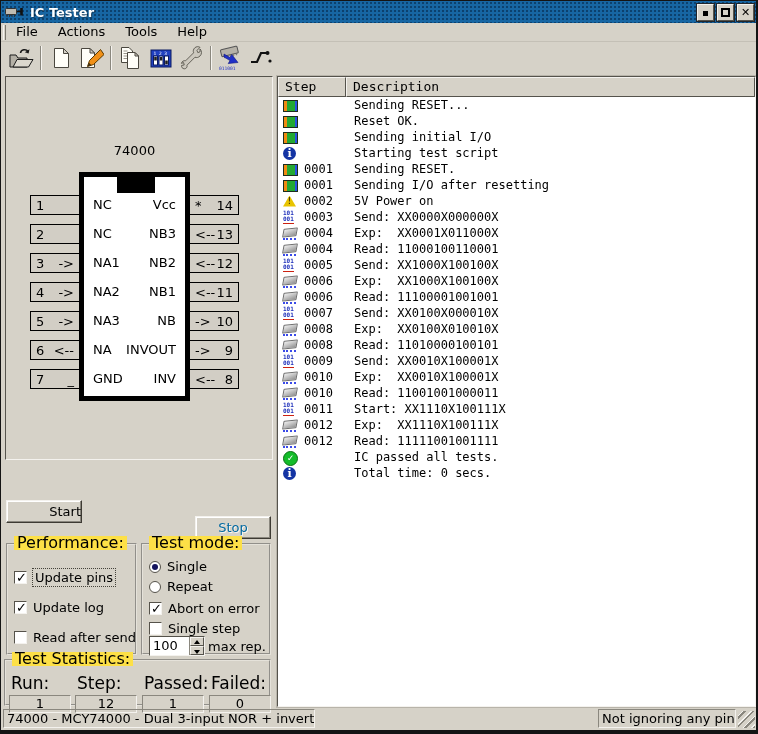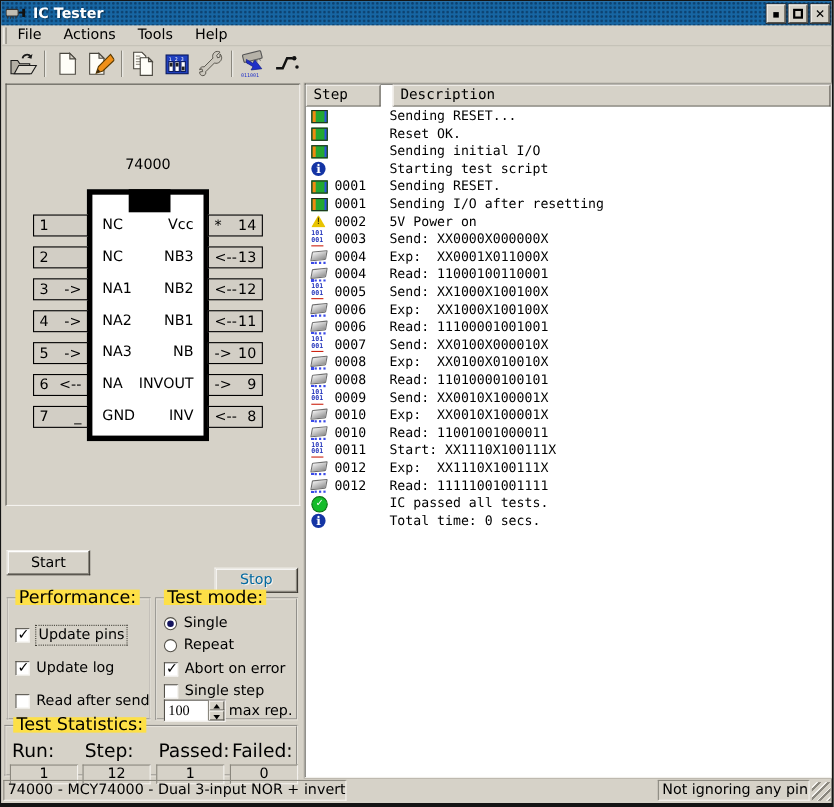--- a/index.html
+++ b/index.html
@@ -49,54 +49,54 @@
              display:flex; justify-content:space-between; align-items:center; padding:0 5px; font-size:13px; cursor:default; }
   .pin-box.left { left:24px; }
   .pin-box.right { left:183px; }
   .chip-pin-label { position:absolute; height:20px; line-height:20px; font-size:13px; }
   .chip-pin-label.left { left:87px; }
   .chip-pin-label.right { right:96px; text-align:right; }
 
   .btn { position:absolute; height:23px; width:76px; background:#d6d2c8; font-family:"DejaVu Sans",sans-serif;
          font-size:13px; border:1px solid; border-color:#f4f2ee #3d3a33 #3d3a33 #f4f2ee;
          box-shadow:inset -1px -1px 0 #8a877e, inset 1px 1px 0 #fff; cursor:default; }
-  .btn.start { left:2px; top:424px; }
+  .btn.start { left:2px; top:424px;text-align:right; }
   .btn.stop { left:191px; top:440px; color:#0369a1; text-shadow:1px 1px 0 #f6f4f0; }
 
   .group { position:absolute; border:2px groove #e5e2da; }
   .legend { position:absolute; top:-9px; left:6px; background:#fde047; padding:0 3px; font-size:16px; line-height:14px; }
   .grp-perf { left:2px; top:467px; width:131px; height:112px; }
   .grp-test { left:137px; top:467px; width:130px; height:112px; }
   .grp-stats { left:0px; top:583px; width:267px; height:47px; }
 
   .opt-row { position:absolute; left:6px; display:flex; align-items:center; gap:6px; height:17px; font-size:13px; white-space:nowrap; }
   .cb { width:13px; height:13px; background:#fff; border:1px solid; border-color:#55524a #f4f2ee #f4f2ee #55524a; flex:0 0 13px; position:relative; }
   .cb.checked::after { content:"✓"; position:absolute; left:1px; top:-2px; font-size:13px; font-weight:bold; color:#000; }
   .radio { width:12px; height:12px; border-radius:50%; background:#fff; border:1px solid #55524a; flex:0 0 12px; position:relative; }
   .radio.selected::after { content:""; position:absolute; left:2px; top:2px; width:6px; height:6px; border-radius:50%; background:#14145e; }
   .opt-label.focused { outline:1px dotted #44423a; padding:1px 2px; }
 
   .spin-row { position:absolute; left:6px; top:91px; display:flex; align-items:center; height:20px; font-size:13px; }
   .spin-field { width:56px; height:20px; background:#fff; border:1px solid; border-color:#55524a #f4f2ee #f4f2ee #55524a; display:flex; }
-  .spin-value { flex:1; font-size:13px; line-height:18px; padding-left:3px;font-family:Liberation Serif, serif; }
+  .spin-value { flex:1; font-size:13px; line-height:18px; padding-left:3px; }
   .spin-btns { width:15px; display:flex; flex-direction:column; border-left:1px solid #8a877e; }
   .spin-up,.spin-down { flex:1; background:#d6d2c8; border:1px solid; border-color:#f4f2ee #55534c #55534c #f4f2ee; position:relative; }
   .spin-up::after { content:""; position:absolute; left:3px; top:2px; border:3px solid transparent; border-bottom:4px solid #000; border-top:none; }
   .spin-down::after { content:""; position:absolute; left:3px; top:3px; border:3px solid transparent; border-top:4px solid #000; border-bottom:none; }
   .spin-label { margin-left:3px; }
 
   .stat-col { position:absolute; top:12px; }
   .stat-label { font-size:17px; padding-left:2px; }
   .stat-box { margin-top:2px; width:62px; height:18px; background:#d6d2c8; border:1px solid; border-color:#8a877e #f4f2ee #f4f2ee #8a877e;
               text-align:center; font-size:13px; line-height:16px; }
 
   
   .log-panel { position:absolute; left:276px; top:2px; width:479px; height:631px; background:#fff;
                border:1px solid; border-color:#55534c #f4f2ee #f4f2ee #55534c; box-shadow:0 0 0 1px #b8b4aa; }
-  .log-header { display:flex; height:20px;gap:11px; }
+  .log-header { display:flex; height:20px; }
   .lh { background:#d6d2c8; border:1px solid; border-color:#f4f2ee #55534c #55534c #f4f2ee;
         font-family:"DejaVu Sans Mono",monospace; font-size:13px; line-height:17px; padding-left:6px; }
   .lh-step { width:68px; flex:0 0 68px; }
   .lh-desc { flex:1 1 auto; }
   .log-rows { position:absolute; left:0; right:0; top:20px; bottom:0; overflow:hidden; background:#fff; }
   .log-row { height:16px; display:flex; align-items:center; font-family:"DejaVu Sans Mono",monospace; font-size:12px; }
   .log-step { width:46px; flex:0 0 46px; margin-left:6px; white-space:pre; }
   .log-desc { margin-left:4px; white-space:pre; }
 
   .licon { width:16px; height:15px; flex:0 0 16px; margin-left:4px; position:relative; display:inline-block; }

